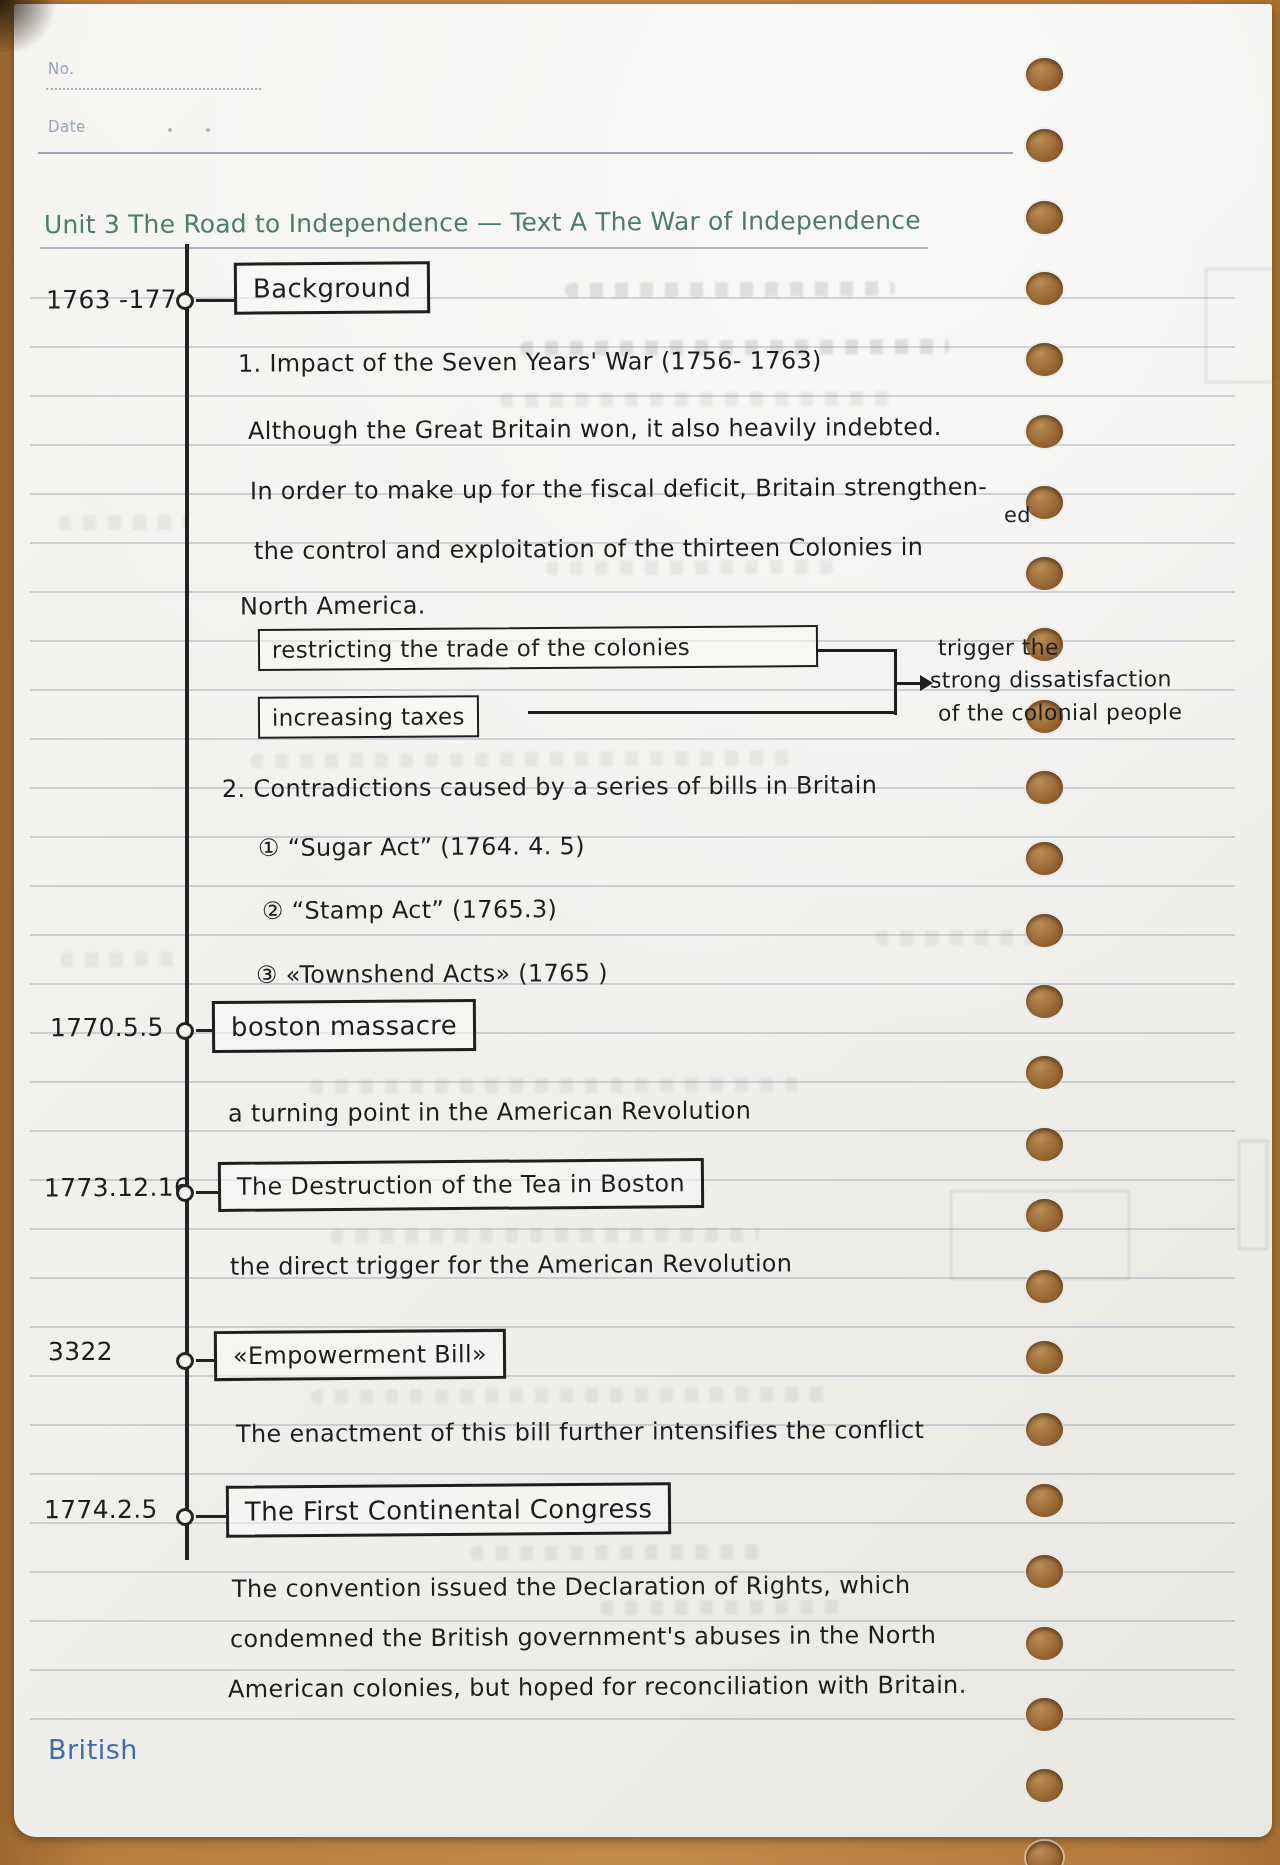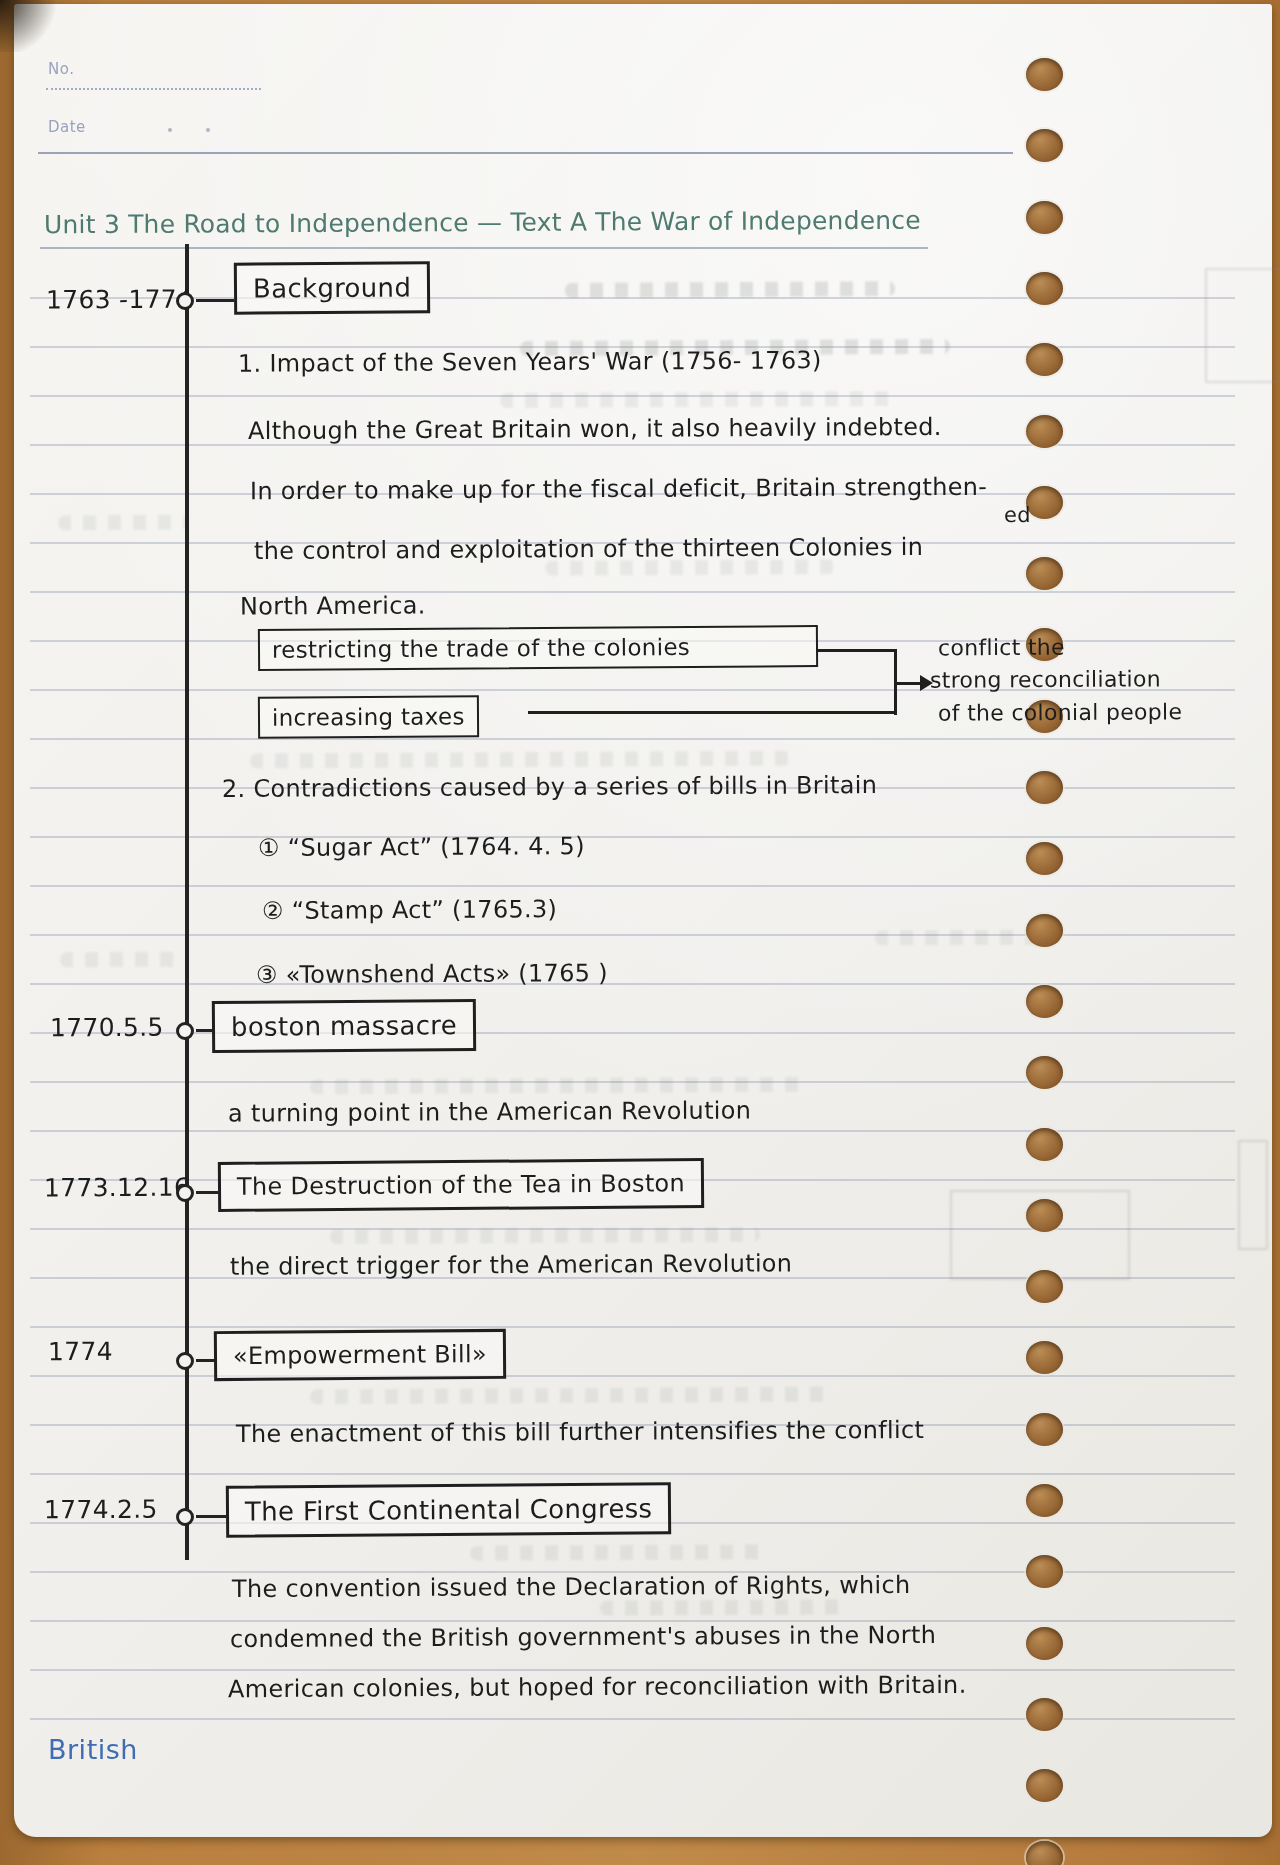--- a/index.html
+++ b/index.html
@@ -157,42 +157,42 @@
 <div class="ink" style="left:254px; top:534px;">the control and exploitation of the thirteen Colonies in</div>
 <div class="ink" style="left:240px; top:591px;">North America.</div>
 
 <div class="cbox" style="left:258px; top:627px; width:560px;">restricting the trade of the colonies</div>
 <div class="cbox" style="left:258px; top:696px;">increasing taxes</div>
 <div class="cline" style="left:816px; top:649px; width:80px; height:3px;"></div>
 <div class="cline" style="left:894px; top:649px; width:3px; height:66px;"></div>
 <div class="cline" style="left:528px; top:711px; width:368px; height:3px;"></div>
 <div class="cline" style="left:896px; top:682px; width:26px; height:3px;"></div>
 <div class="arrow-head" style="left:920px; top:675px;"></div>
-<div class="ink eff" style="left:938px; top:634px;">conflict the</div>
-<div class="ink eff" style="left:930px; top:666px;">strong reconciliation</div>
+<div class="ink eff" style="left:938px; top:634px;">trigger the</div>
+<div class="ink eff" style="left:930px; top:666px;">strong dissatisfaction</div>
 <div class="ink eff" style="left:938px; top:699px;">of the colonial people</div>
 
 <div class="ink" style="left:222px; top:772px;">2. Contradictions caused by a series of bills in Britain</div>
 <div class="ink" style="left:258px; top:832px;">① “Sugar Act” (1764. 4. 5)</div>
 <div class="ink" style="left:262px; top:895px;">② “Stamp Act” (1765.3)</div>
 <div class="ink" style="left:256px; top:959px;">③ «Townshend Acts» (1765 )</div>
 
 <div class="ink" style="left:50px; top:1012px; font-size:25px;">1770.5.5</div>
 <div class="node" style="left:176px; top:1022px;"></div>
 <div class="stub" style="left:196px; top:1029px; width:18px;"></div>
 <div class="hbox big" style="left:212px; top:1000px;">boston massacre</div>
 <div class="ink" style="left:228px; top:1097px;">a turning point in the American Revolution</div>
 
 <div class="ink" style="left:44px; top:1172px; font-size:25px;">1773.12.16</div>
 <div class="node" style="left:176px; top:1184px;"></div>
 <div class="stub" style="left:196px; top:1191px; width:24px;"></div>
 <div class="hbox" style="left:218px; top:1160px;">The Destruction of the Tea in Boston</div>
 <div class="ink" style="left:230px; top:1250px;">the direct trigger for the American Revolution</div>
 
-<div class="ink" style="left:48px; top:1336px; font-size:25px;">1774</div>
+<div class="ink" style="left:48px; top:1336px; font-size:25px;">3322</div>
 <div class="node" style="left:176px; top:1352px;"></div>
 <div class="stub" style="left:196px; top:1359px; width:20px;"></div>
 <div class="hbox" style="left:214px; top:1330px;">«Empowerment Bill»</div>
 <div class="ink" style="left:236px; top:1417px;">The enactment of this bill further intensifies the conflict</div>
 
 <div class="ink" style="left:44px; top:1494px; font-size:25px;">1774.2.5</div>
 <div class="node" style="left:176px; top:1508px;"></div>
 <div class="stub" style="left:196px; top:1515px; width:30px;"></div>
 <div class="hbox big" style="left:226px; top:1484px;">The First Continental Congress</div>
 <div class="ink" style="left:232px; top:1572px;">The convention issued the Declaration of Rights, which</div>

